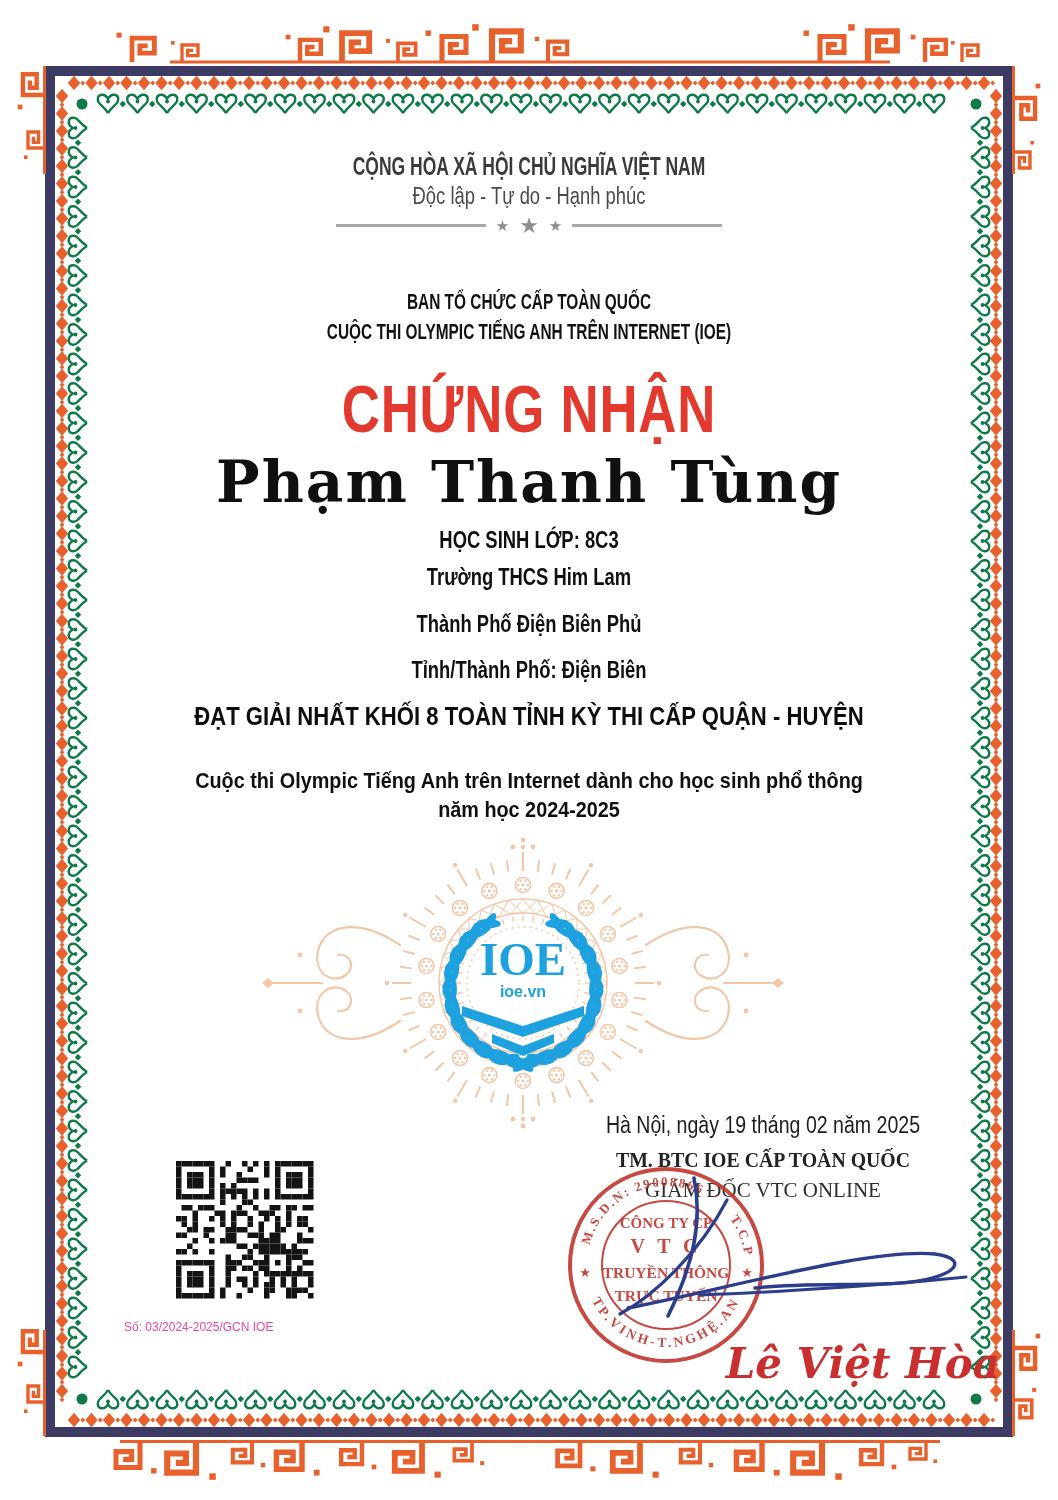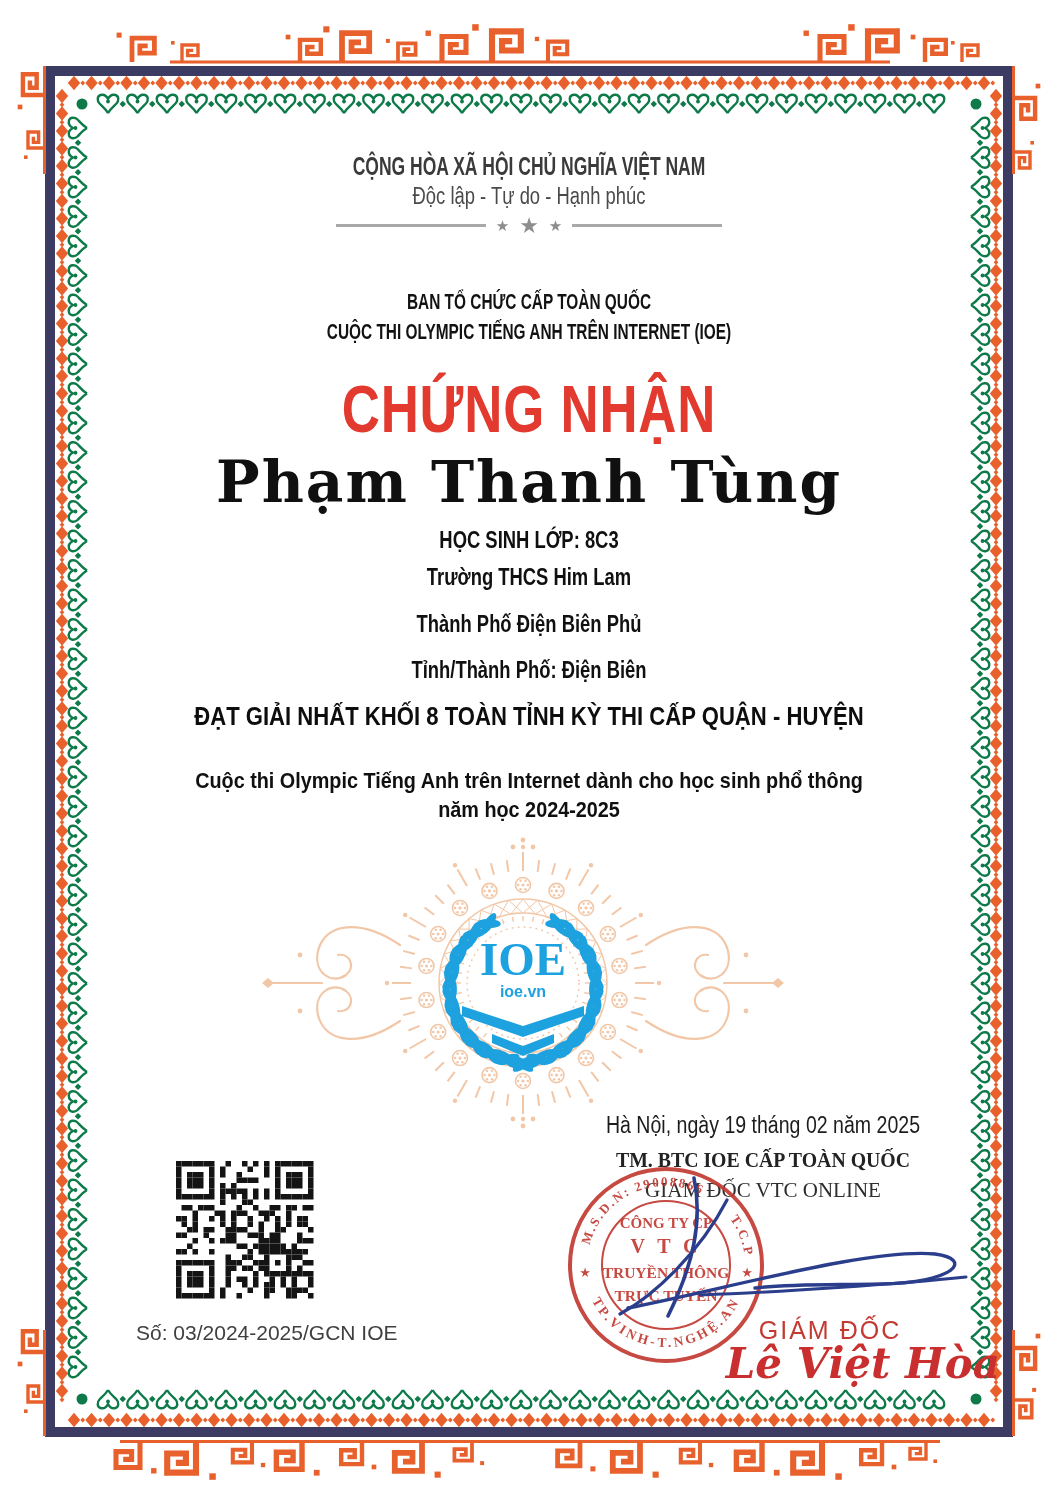--- a/index.html
+++ b/index.html
@@ -31,21 +31,21 @@
   .comp1{top:768px;font-size:22px;font-weight:bold;color:#101010;}
   .comp2{top:797px;font-size:22px;font-weight:bold;color:#101010;}
   .sigbox{left:548px;width:430px;text-align:center;}
   .dateline{top:1112px;font-size:23px;color:#1c1c1c;}
   .tmline{top:1147px;font-size:22px;font-weight:bold;color:#222;
           font-family:"Liberation Serif",serif;}
   .gdline{top:1178px;font-size:21px;color:#2e2e2e;font-family:"Liberation Serif",serif;}
   .gdred{top:1316px;left:710px;width:240px;text-align:center;font-size:25px;letter-spacing:2px;}
   .lvh{top:1340px;left:660px;width:340px;text-align:right;font-size:42px;font-weight:bold;
        font-style:italic;font-family:"DejaVu Serif",serif;}
-  .soline{top:1321px;left:136px;font-size:21px;color:#404040;}
+  .soline{top:1321px;left:124px;font-size:12px;color:#ec4899;}
 </style>
 </head>
 <body>
 
 <div class="page">
 
   <svg id="deco" class="layer" width="1058" height="1500" viewBox="0 0 1058 1500">
     <g id="gBorder">
         <rect x="50" y="71" width="958" height="1361" fill="none" stroke="#3c3b64" stroke-width="10"></rect>
         <polygon points="74,75.8 80.2,83 74,90.2 67.8,83" fill="#e8612c"></polygon>
@@ -1909,21 +1909,20 @@
   <div class="abs ctr l-school cond80">Trường THCS Him Lam</div>
   <div class="abs ctr l-city cond80">Thành Phố Điện Biên Phủ</div>
   <div class="abs ctr l-prov cond80">Tỉnh/Thành Phố: Điện Biên</div>
   <div class="abs ctr award cond85">ĐẠT GIẢI NHẤT KHỐI 8 TOÀN TỈNH KỲ THI CẤP QUẬN - HUYỆN</div>
   <div class="abs ctr comp1 cond90">Cuộc thi Olympic Tiếng Anh trên Internet dành cho học sinh phổ thông</div>
   <div class="abs ctr comp2 cond90">năm học 2024-2025</div>
 
   <div class="abs sigbox dateline cond85">Hà Nội, ngày 19 tháng 02 năm 2025</div>
   <div class="abs sigbox tmline cond90">TM. BTC IOE CẤP TOÀN QUỐC</div>
   <div class="abs sigbox gdline">GIÁM ĐỐC VTC ONLINE</div>
-  <div class="abs gdred" id="gdredEl" style="color: rgb(194, 58, 50);">GIÁM ĐỐC</div>
   <div class="abs lvh" id="lvhEl" style="color: rgb(201, 47, 47);">Lê Việt Hòa</div>
   <div class="abs soline">Số: 03/2024-2025/GCN IOE</div>
 
   <svg id="qr" class="layer" width="1058" height="1500" viewBox="0 0 1058 1500">
       <rect x="225.5" y="1161" width="5.5" height="5.5" fill="#141414"></rect>
       <rect x="242" y="1161" width="5.5" height="5.5" fill="#141414"></rect>
       <rect x="253" y="1161" width="5.5" height="5.5" fill="#141414"></rect>
       <rect x="264" y="1161" width="5.5" height="5.5" fill="#141414"></rect>
       <rect x="220" y="1166.5" width="5.5" height="5.5" fill="#141414"></rect>
       <rect x="247.5" y="1166.5" width="5.5" height="5.5" fill="#141414"></rect>

